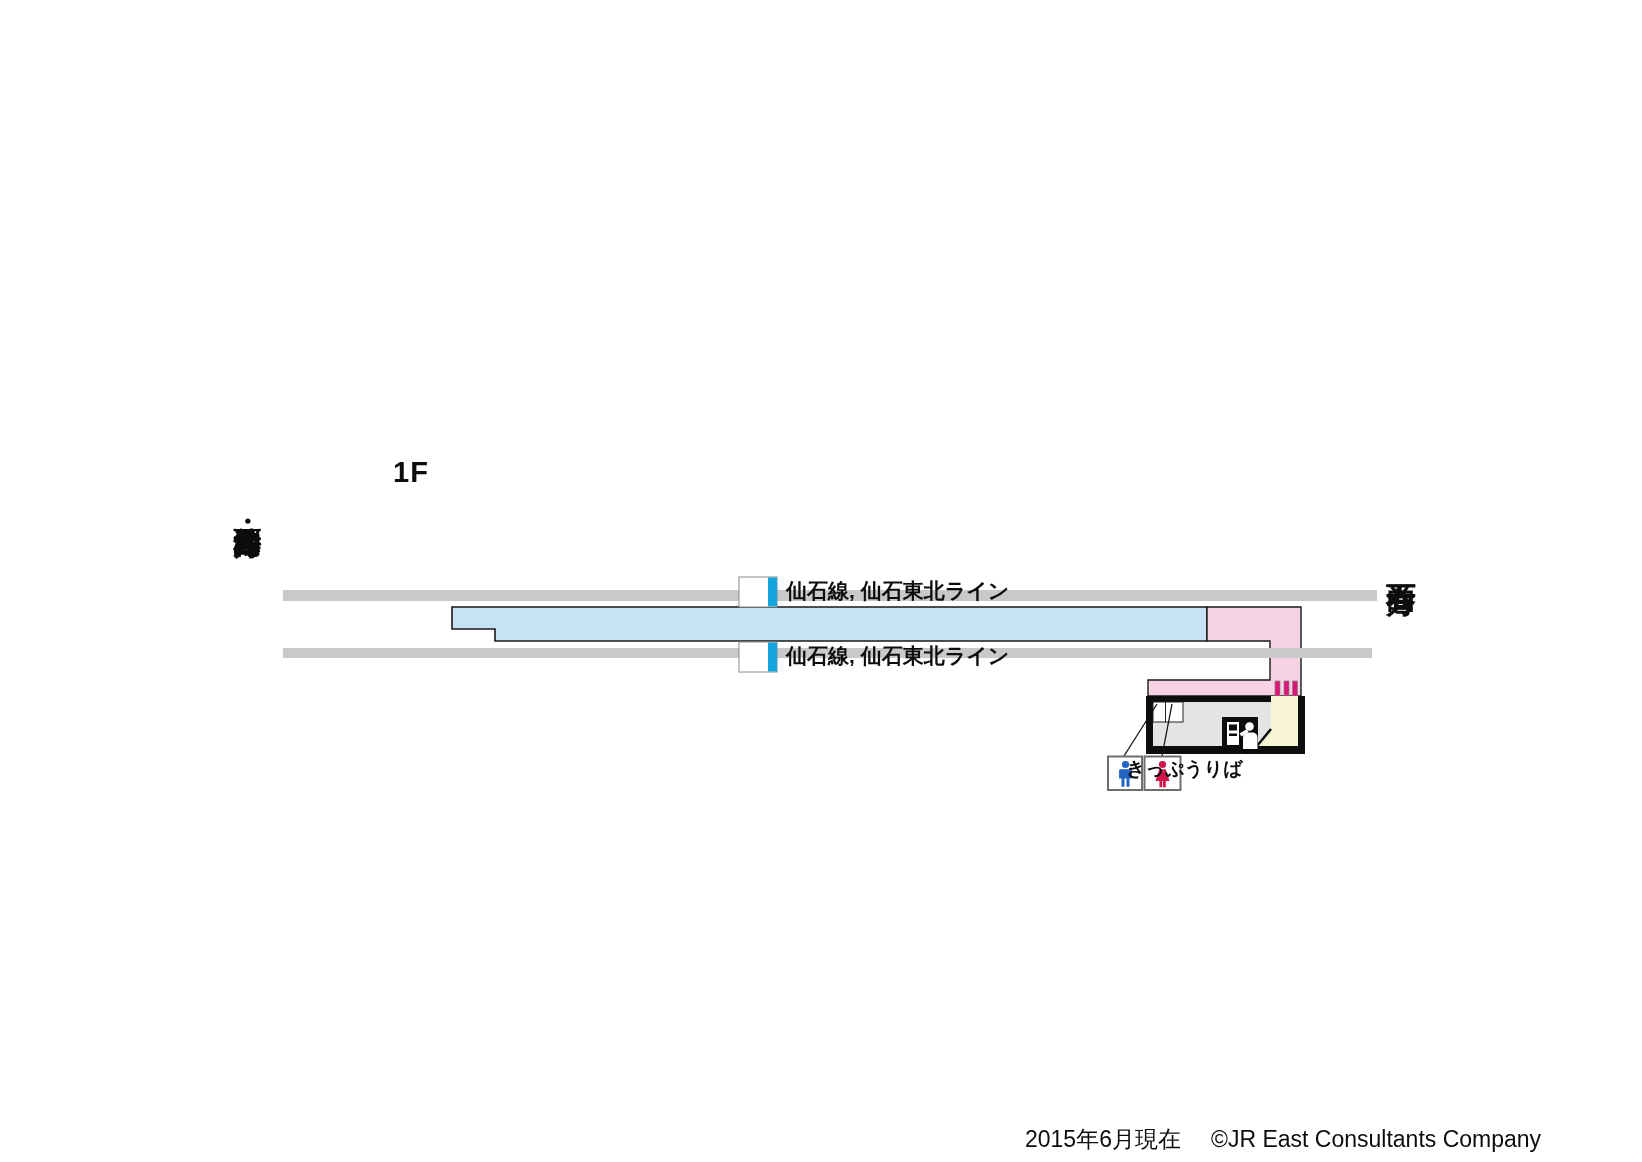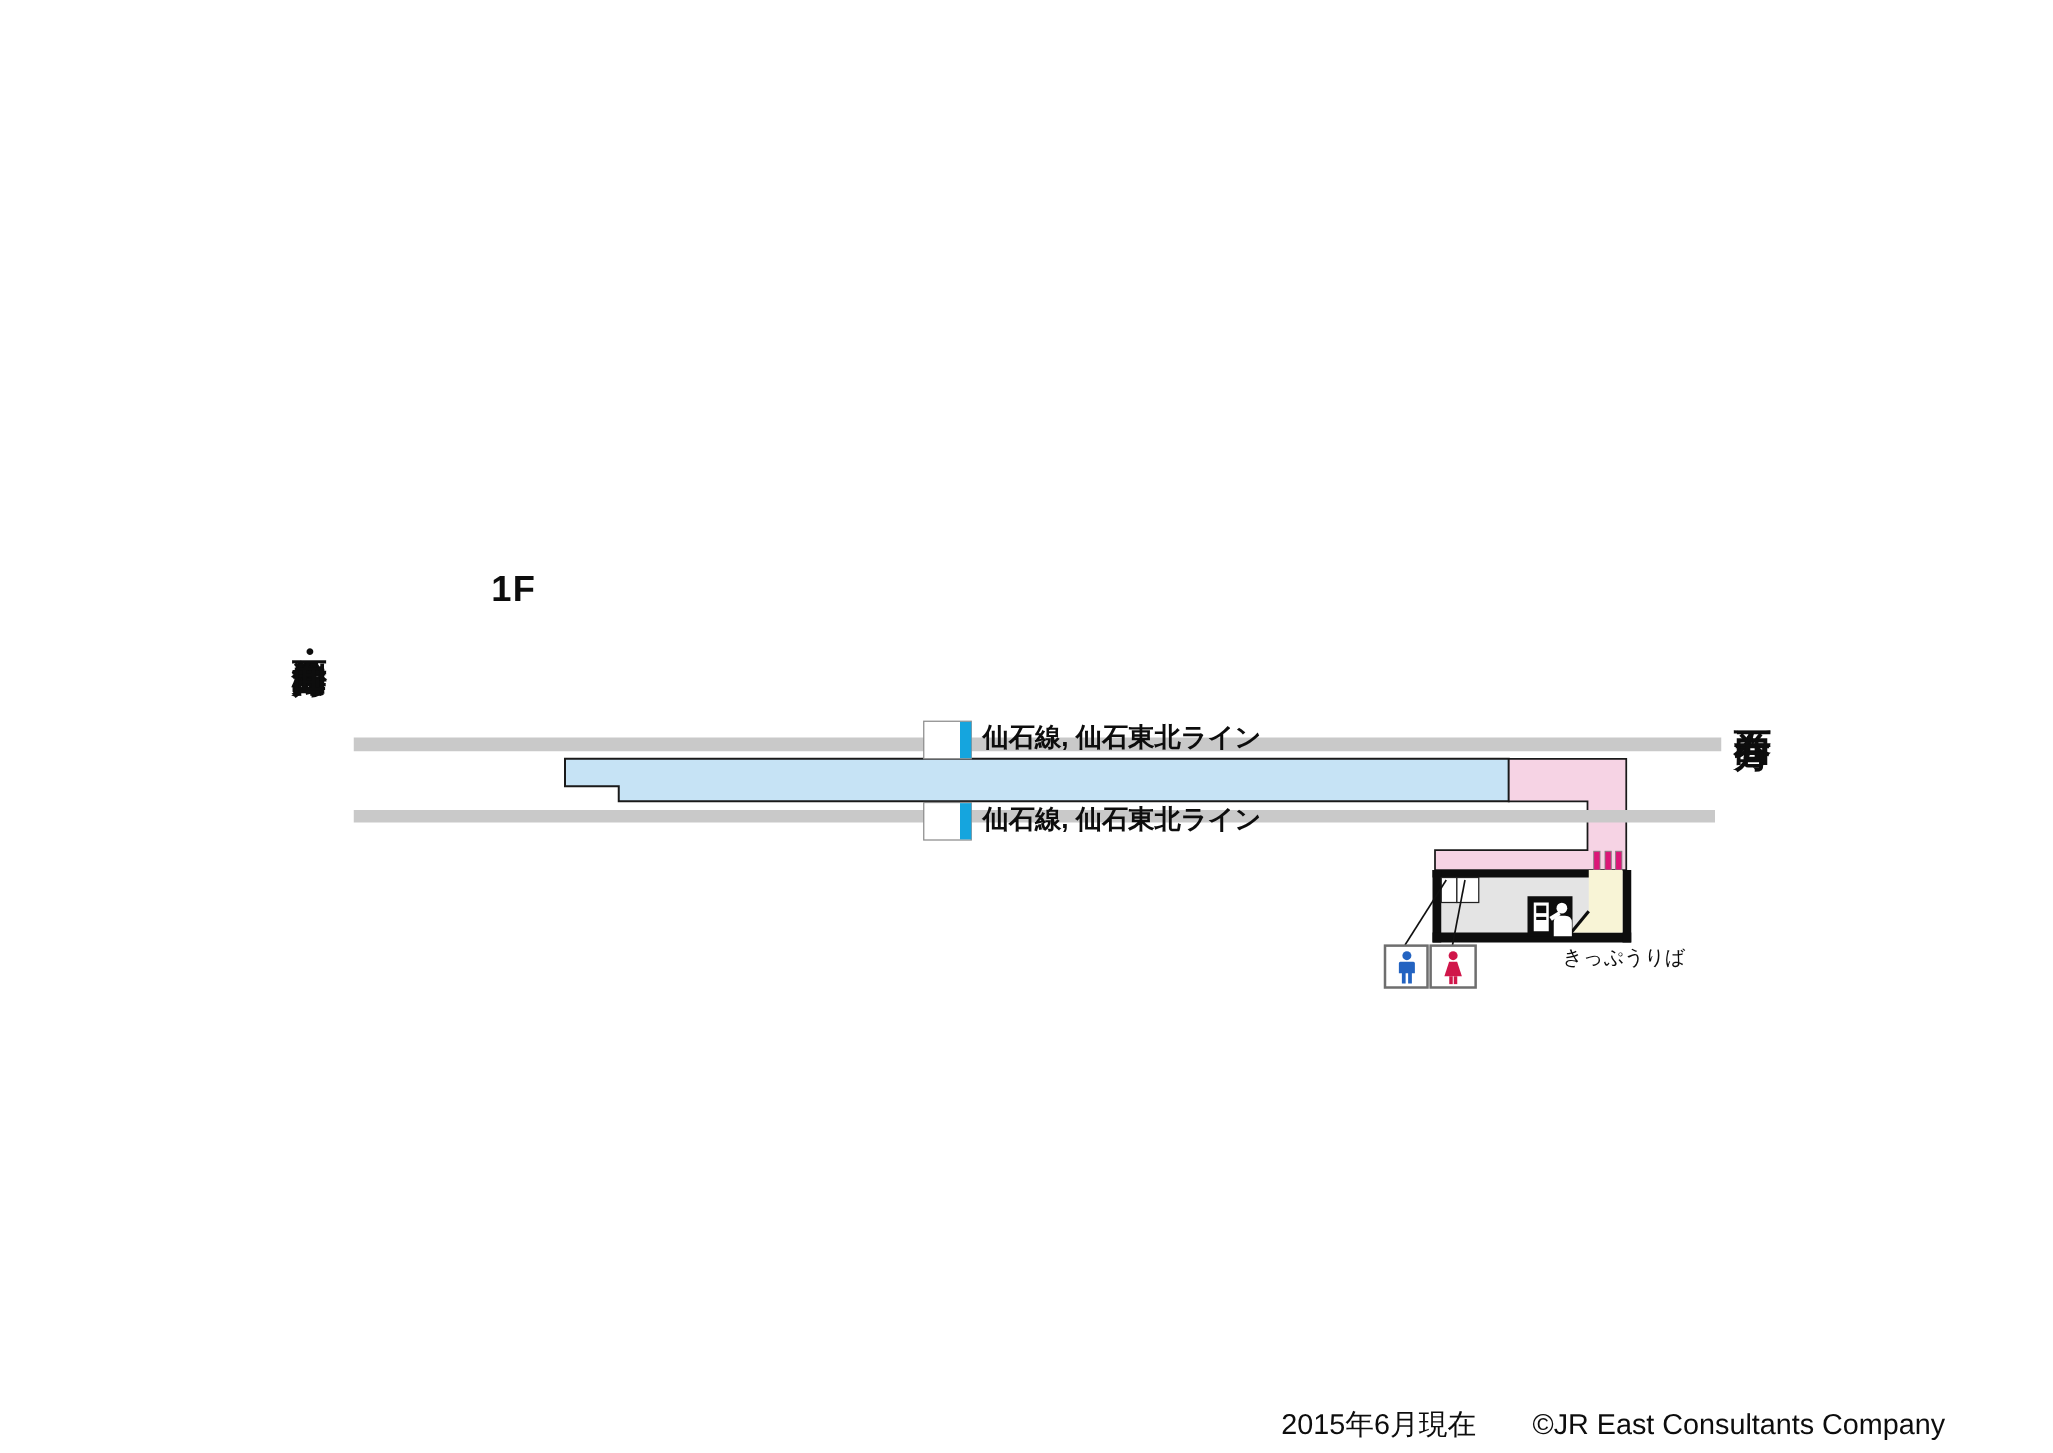--- a/index.html
+++ b/index.html
@@ -14,22 +14,22 @@
   .stage svg{position:absolute;left:0;top:0;}
   .txt{position:absolute;color:#0d0d0d;white-space:nowrap;line-height:1;}
   .floor-label{left:393px;top:434px;font-size:29px;font-weight:bold;letter-spacing:1px;}
   .dir-left{left:233px;top:482px;font-size:28px;font-weight:600;
     writing-mode:vertical-rl;text-orientation:upright;letter-spacing:0;}
   .dir-right{left:1386px;top:537px;font-size:30px;font-weight:600;
     writing-mode:vertical-rl;text-orientation:upright;}
   .track-label{font-size:21px;font-weight:700;}
   .track-label.top{left:786px;top:556px;}
   .track-label.bottom{left:786px;top:621px;}
-  .ticket-office-label{left:1250px;top:735px;font-size:16px;font-weight:400;}
-  .footer{left:1025px;top:1104px;font-size:23px;font-weight:500;display:flex;gap:45px;}
+  .ticket-office-label{left:1126px;top:735px;font-size:19px;font-weight:700;}
+  .footer{left:1025px;top:1104px;font-size:23px;font-weight:500;display:flex;gap:30px;}
 </style>
 </head>
 <body>
 
 <div class="stage">
 
   <svg width="1642" height="1162" viewBox="0 0 1642 1162">
 
     <polygon points="452,583 1207,583 1207,617 495,617 495,605 452,605" stroke="#1a1a1a" stroke-width="1.6" fill="#c6e3f5"></polygon>
 

